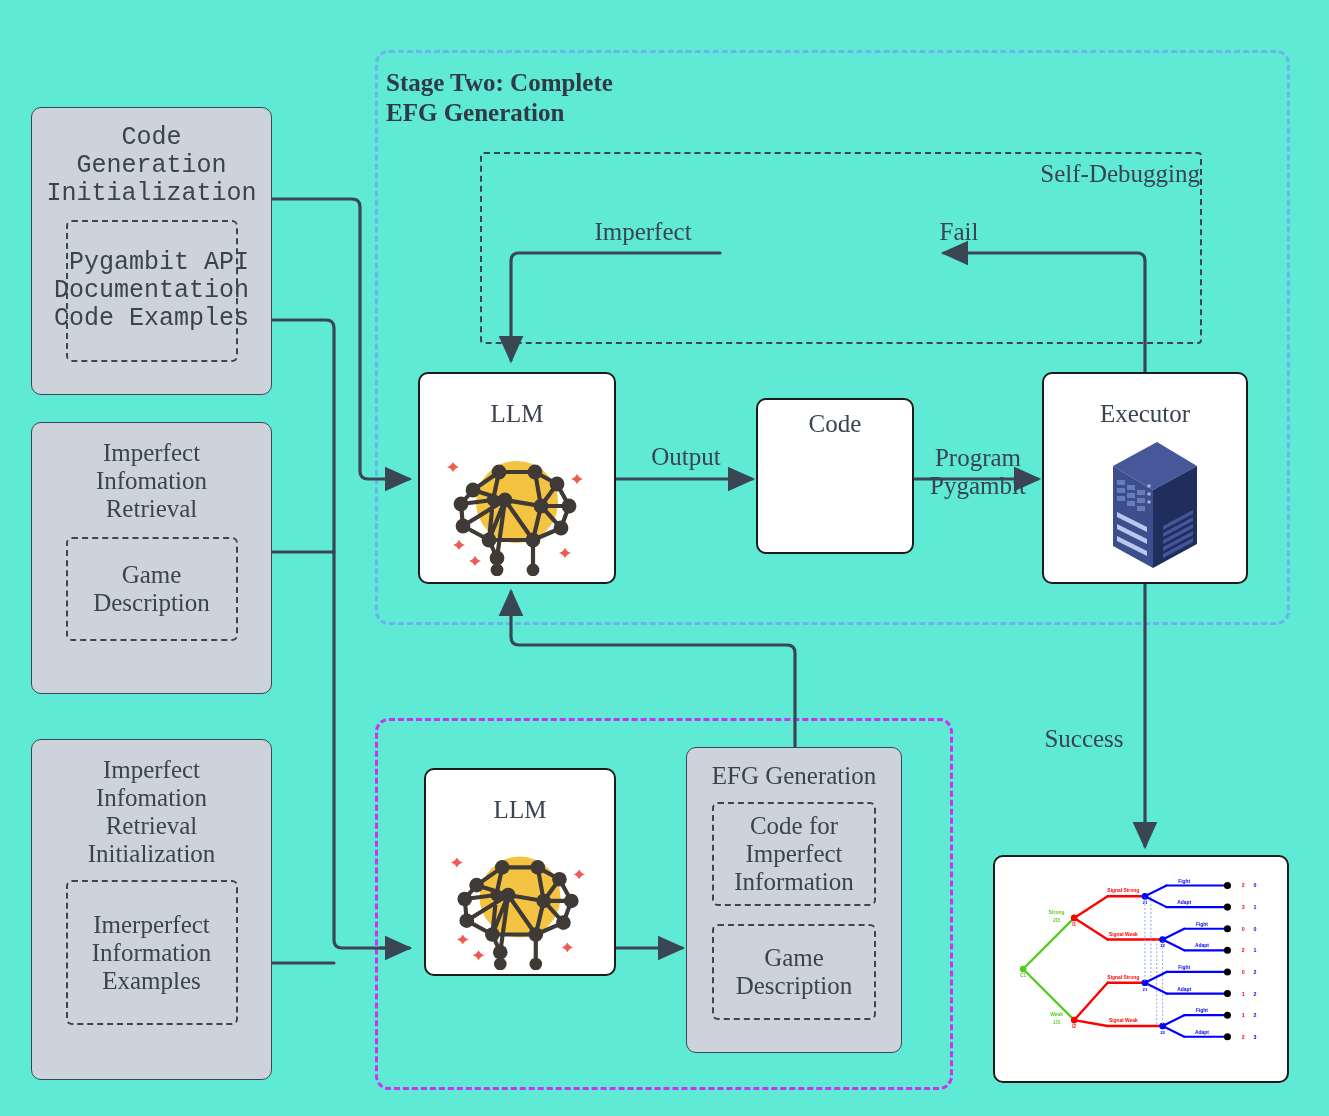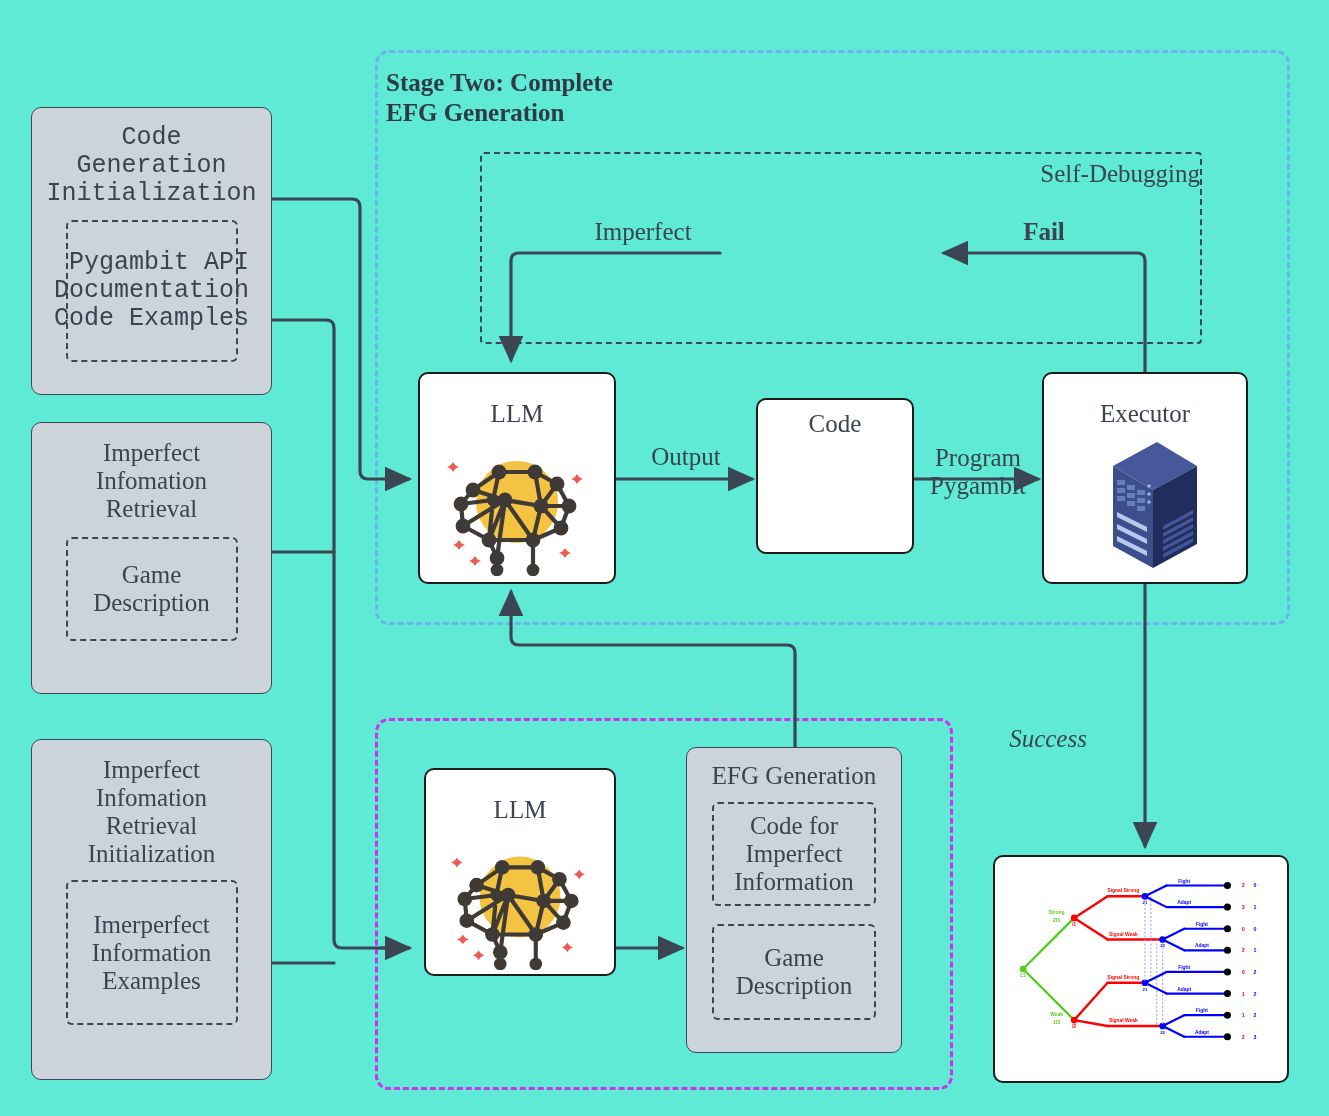--- a/index.html
+++ b/index.html
@@ -304,25 +304,25 @@
   <div class="node greybox" style="left:686px;top:747px;width:216px;height:306px;padding:14px 12px 16px;">
     <div class="boxtitle">EFG Generation</div>
     <div class="dashinner" style="margin-top:12px;width:164px;height:104px;">Code for
 Imperfect
 Information</div>
     <div class="dashinner" style="margin-top:18px;width:164px;height:96px;">Game
 Description</div>
   </div>
 
   <div class="lbl" style="left:553px;top:218px;width:180px;">Imperfect</div>
-  <div class="lbl" style="left:989px;top:218px;width:110px;font-weight:bold;">Fail</div>
+  <div class="lbl" style="left:904px;top:218px;width:110px;">Fail</div>
   <div class="lbl" style="left:626px;top:443px;width:120px;">Output</div>
   <div class="lbl" style="left:918px;top:444px;width:120px;">Program
 Pygambit</div>
-  <div class="lbl" style="left:988px;top:725px;width:120px;font-style:italic;">Success</div>
+  <div class="lbl" style="left:1024px;top:725px;width:120px;">Success</div>
 
   <div class="node whitebox" style="left:993px;top:855px;width:296px;height:228px;padding:0;">
     <svg width="296" height="228" viewBox="0 0 296 228">
       <g id="tree-root">
           <line x1="28" y1="114" x2="80" y2="62" stroke="#55cc22" stroke-width="2.4" stroke-linecap="round"></line>
           <line x1="28" y1="114" x2="80" y2="166" stroke="#55cc22" stroke-width="2.4" stroke-linecap="round"></line>
           <text x="62" y="58" fill="#55cc22" font-size="5" font-weight="bold" font-family="&quot;Liberation Sans&quot;, sans-serif" text-anchor="middle">Strong</text>
           <text x="62" y="66" fill="#55cc22" font-size="5" font-weight="bold" font-family="&quot;Liberation Sans&quot;, sans-serif" text-anchor="middle">2/3</text>
           <text x="62" y="162" fill="#55cc22" font-size="5" font-weight="bold" font-family="&quot;Liberation Sans&quot;, sans-serif" text-anchor="middle">Weak</text>
           <text x="62" y="170" fill="#55cc22" font-size="5" font-weight="bold" font-family="&quot;Liberation Sans&quot;, sans-serif" text-anchor="middle">1/3</text>

